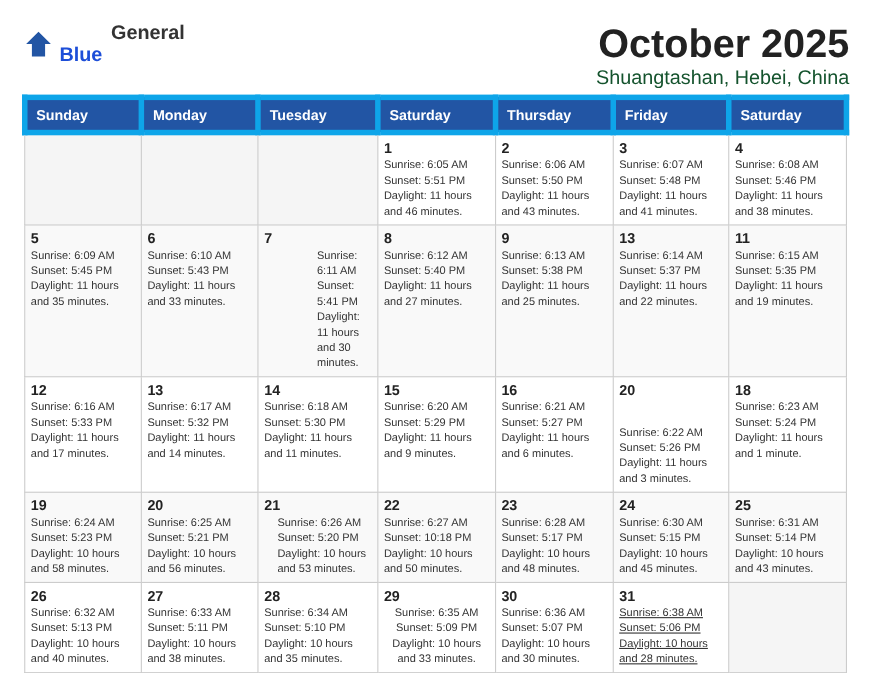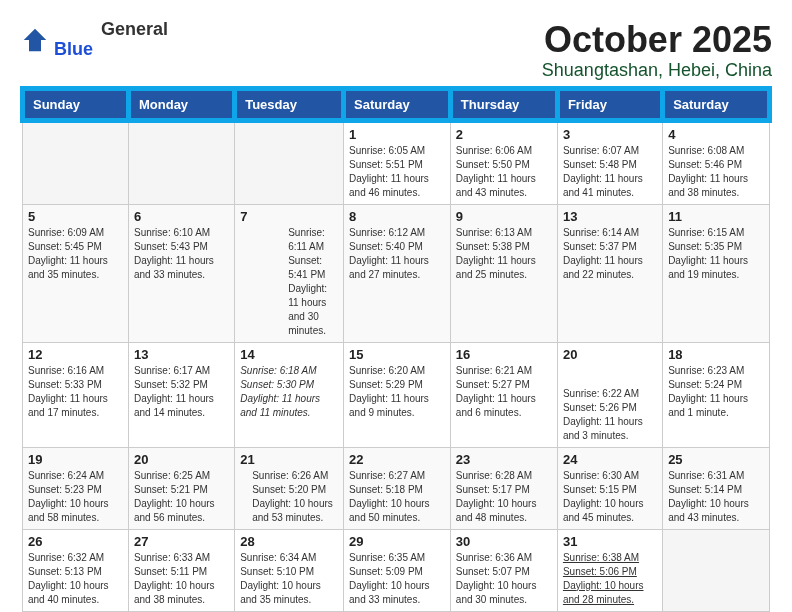--- a/index.html
+++ b/index.html
@@ -228,21 +228,21 @@
         </td>
         <td>
           <span class="day-number">13</span>
           <div class="day-info" style="white-space: pre-line;">Sunrise: 6:17 AM
 Sunset: 5:32 PM
 Daylight: 11 hours
 and 14 minutes.</div>
         </td>
         <td>
           <span class="day-number">14</span>
-          <div class="day-info" style="white-space: pre-line; font-style: italic;">Sunrise: 6:18 AM
+          <div class="day-info" style="white-space: pre-line;">Sunrise: 6:18 AM
 Sunset: 5:30 PM
 Daylight: 11 hours
 and 11 minutes.</div>
         </td>
         <td>
           <span class="day-number">15</span>
           <div class="day-info" style="white-space: pre-line;">Sunrise: 6:20 AM
 Sunset: 5:29 PM
 Daylight: 11 hours
 and 9 minutes.</div>
@@ -287,21 +287,21 @@
         <td>
           <span class="day-number">21</span>
           <div class="day-info" style="white-space: pre-line; margin-left: 12px;">Sunrise: 6:26 AM
 Sunset: 5:20 PM
 Daylight: 10 hours
 and 53 minutes.</div>
         </td>
         <td>
           <span class="day-number">22</span>
           <div class="day-info" style="white-space: pre-line;">Sunrise: 6:27 AM
-Sunset: 5:18 PM
+Sunset: 10:18 PM
 Daylight: 10 hours
 and 50 minutes.</div>
         </td>
         <td>
           <span class="day-number">23</span>
           <div class="day-info" style="white-space: pre-line;">Sunrise: 6:28 AM
 Sunset: 5:17 PM
 Daylight: 10 hours
 and 48 minutes.</div>
         </td>
@@ -337,21 +337,21 @@
         </td>
         <td>
           <span class="day-number">28</span>
           <div class="day-info" style="white-space: pre-line;">Sunrise: 6:34 AM
 Sunset: 5:10 PM
 Daylight: 10 hours
 and 35 minutes.</div>
         </td>
         <td>
           <span class="day-number">29</span>
-          <div class="day-info" style="white-space: pre-line;">Sunrise: 6:35 AM
+          <div class="day-info" style="white-space: pre-line; text-align: center;">Sunrise: 6:35 AM
 Sunset: 5:09 PM
 Daylight: 10 hours
 and 33 minutes.</div>
         </td>
         <td>
           <span class="day-number">30</span>
           <div class="day-info" style="white-space: pre-line;">Sunrise: 6:36 AM
 Sunset: 5:07 PM
 Daylight: 10 hours
 and 30 minutes.</div>

